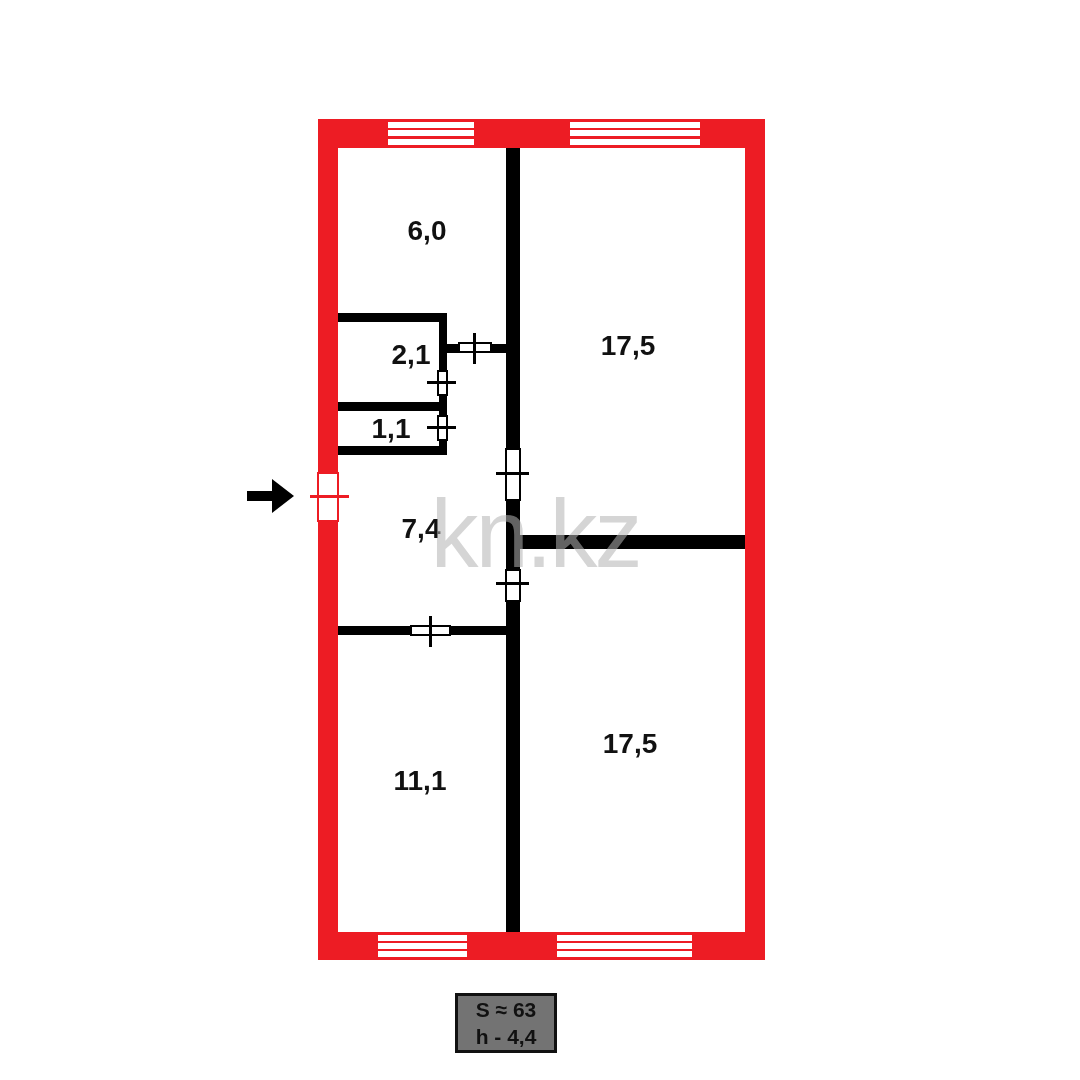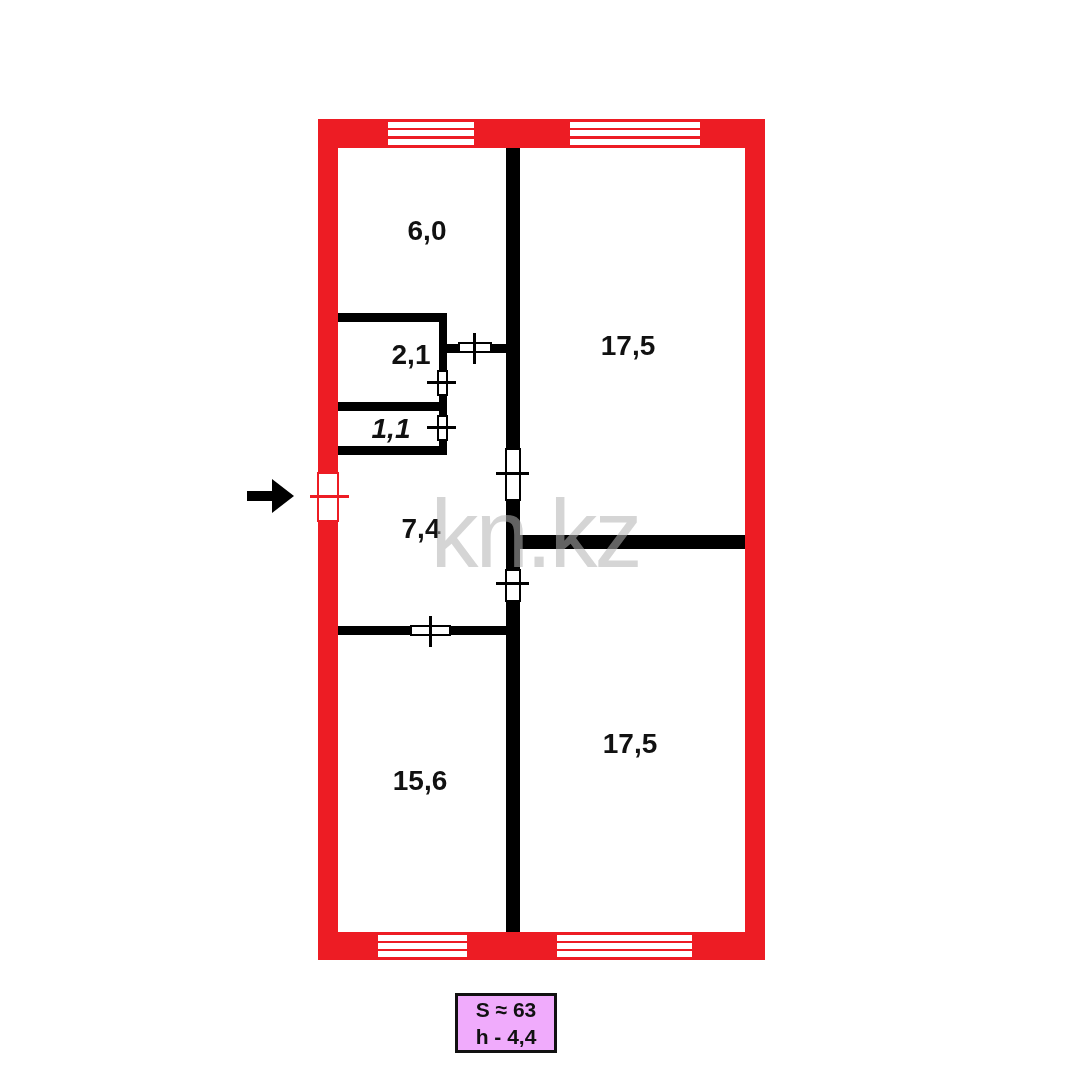--- a/index.html
+++ b/index.html
@@ -29,21 +29,21 @@
     font-weight:400;font-size:96px;letter-spacing:-3px;
     color:var(--wm);opacity:.55;z-index:8;white-space:nowrap;
   }
   .arrow-shaft{width:28px;height:10px;background:var(--black);}
   .arrow-head{
     width:0;height:0;
     border-top:17px solid transparent;border-bottom:17px solid transparent;
     border-left:22px solid var(--black);
   }
   .info-box{
-    box-sizing:border-box;border:3px solid #111;background:#f0abfc;
+    box-sizing:border-box;border:3px solid #111;background:#737373;
     display:flex;flex-direction:column;align-items:center;justify-content:center;
     z-index:9;
   }
   .info-box span{font-weight:700;font-size:21px;color:#111;line-height:27px;white-space:nowrap;}
 </style>
 </head>
 <body>
 
 <div class="canvas" style="--red: #ed1c24; --black: #000000; --wm: #b4b4b4;">
 
@@ -73,25 +73,25 @@
       <div class="abs door-gap" style="left: 505px; top: 448px; width: 16px; height: 53px; z-index: 4;"></div>
       <div class="abs door-tick" style="left: 496px; top: 472px; width: 33px; height: 3px; z-index: 5;"></div>
       <div class="abs door-gap" style="left: 505px; top: 569px; width: 16px; height: 33px; z-index: 4;"></div>
       <div class="abs door-tick" style="left: 496px; top: 582px; width: 33px; height: 3px; z-index: 5;"></div>
       <div class="abs door-gap" style="left: 410px; top: 625px; width: 41px; height: 11px; z-index: 4;"></div>
       <div class="abs door-tick" style="left: 429px; top: 616px; width: 3px; height: 31px; z-index: 5;"></div>
       <div class="abs door-gap red" style="left: 317px; top: 472px; width: 22px; height: 50px; z-index: 4;"></div>
       <div class="abs door-tick red" style="left: 310px; top: 495px; width: 39px; height: 3px; z-index: 5;"></div>
       <div class="abs room-label" style="left: 427px; top: 231px; z-index: 6;">6,0</div>
       <div class="abs room-label" style="left: 387px; top: 355px; z-index: 6; margin-left: 24px;">2,1</div>
-      <div class="abs room-label" style="left: 391px; top: 429px; z-index: 6; font-style: italic;">1,1</div>
+      <div class="abs room-label" style="left: 391px; top: 429px; z-index: 6;">1,1</div>
       <div class="abs room-label" style="left: 421px; top: 529px; z-index: 6;">7,4</div>
       <div class="abs room-label" style="left: 628px; top: 346px; z-index: 6;">17,5</div>
       <div class="abs room-label" style="left: 630px; top: 744px; z-index: 6;">17,5</div>
-      <div class="abs room-label" style="left: 420px; top: 781px; z-index: 6;">15,6</div>
+      <div class="abs room-label" style="left: 420px; top: 781px; z-index: 6;">11,1</div>
     </div>
 
   <div>
     <div class="abs arrow-shaft" id="arrow-shaft" style="left: 247px; top: 491px;"></div>
     <div class="abs arrow-head" id="arrow-head" style="left: 272px; top: 479px;"></div>
   </div>
 
   <div class="abs watermark" id="watermark" style="left: 535px; top: 538px;">kn.kz</div>
 
   <div class="abs info-box" id="info-box" style="left: 455px; top: 993px; width: 102px; height: 60px;">

